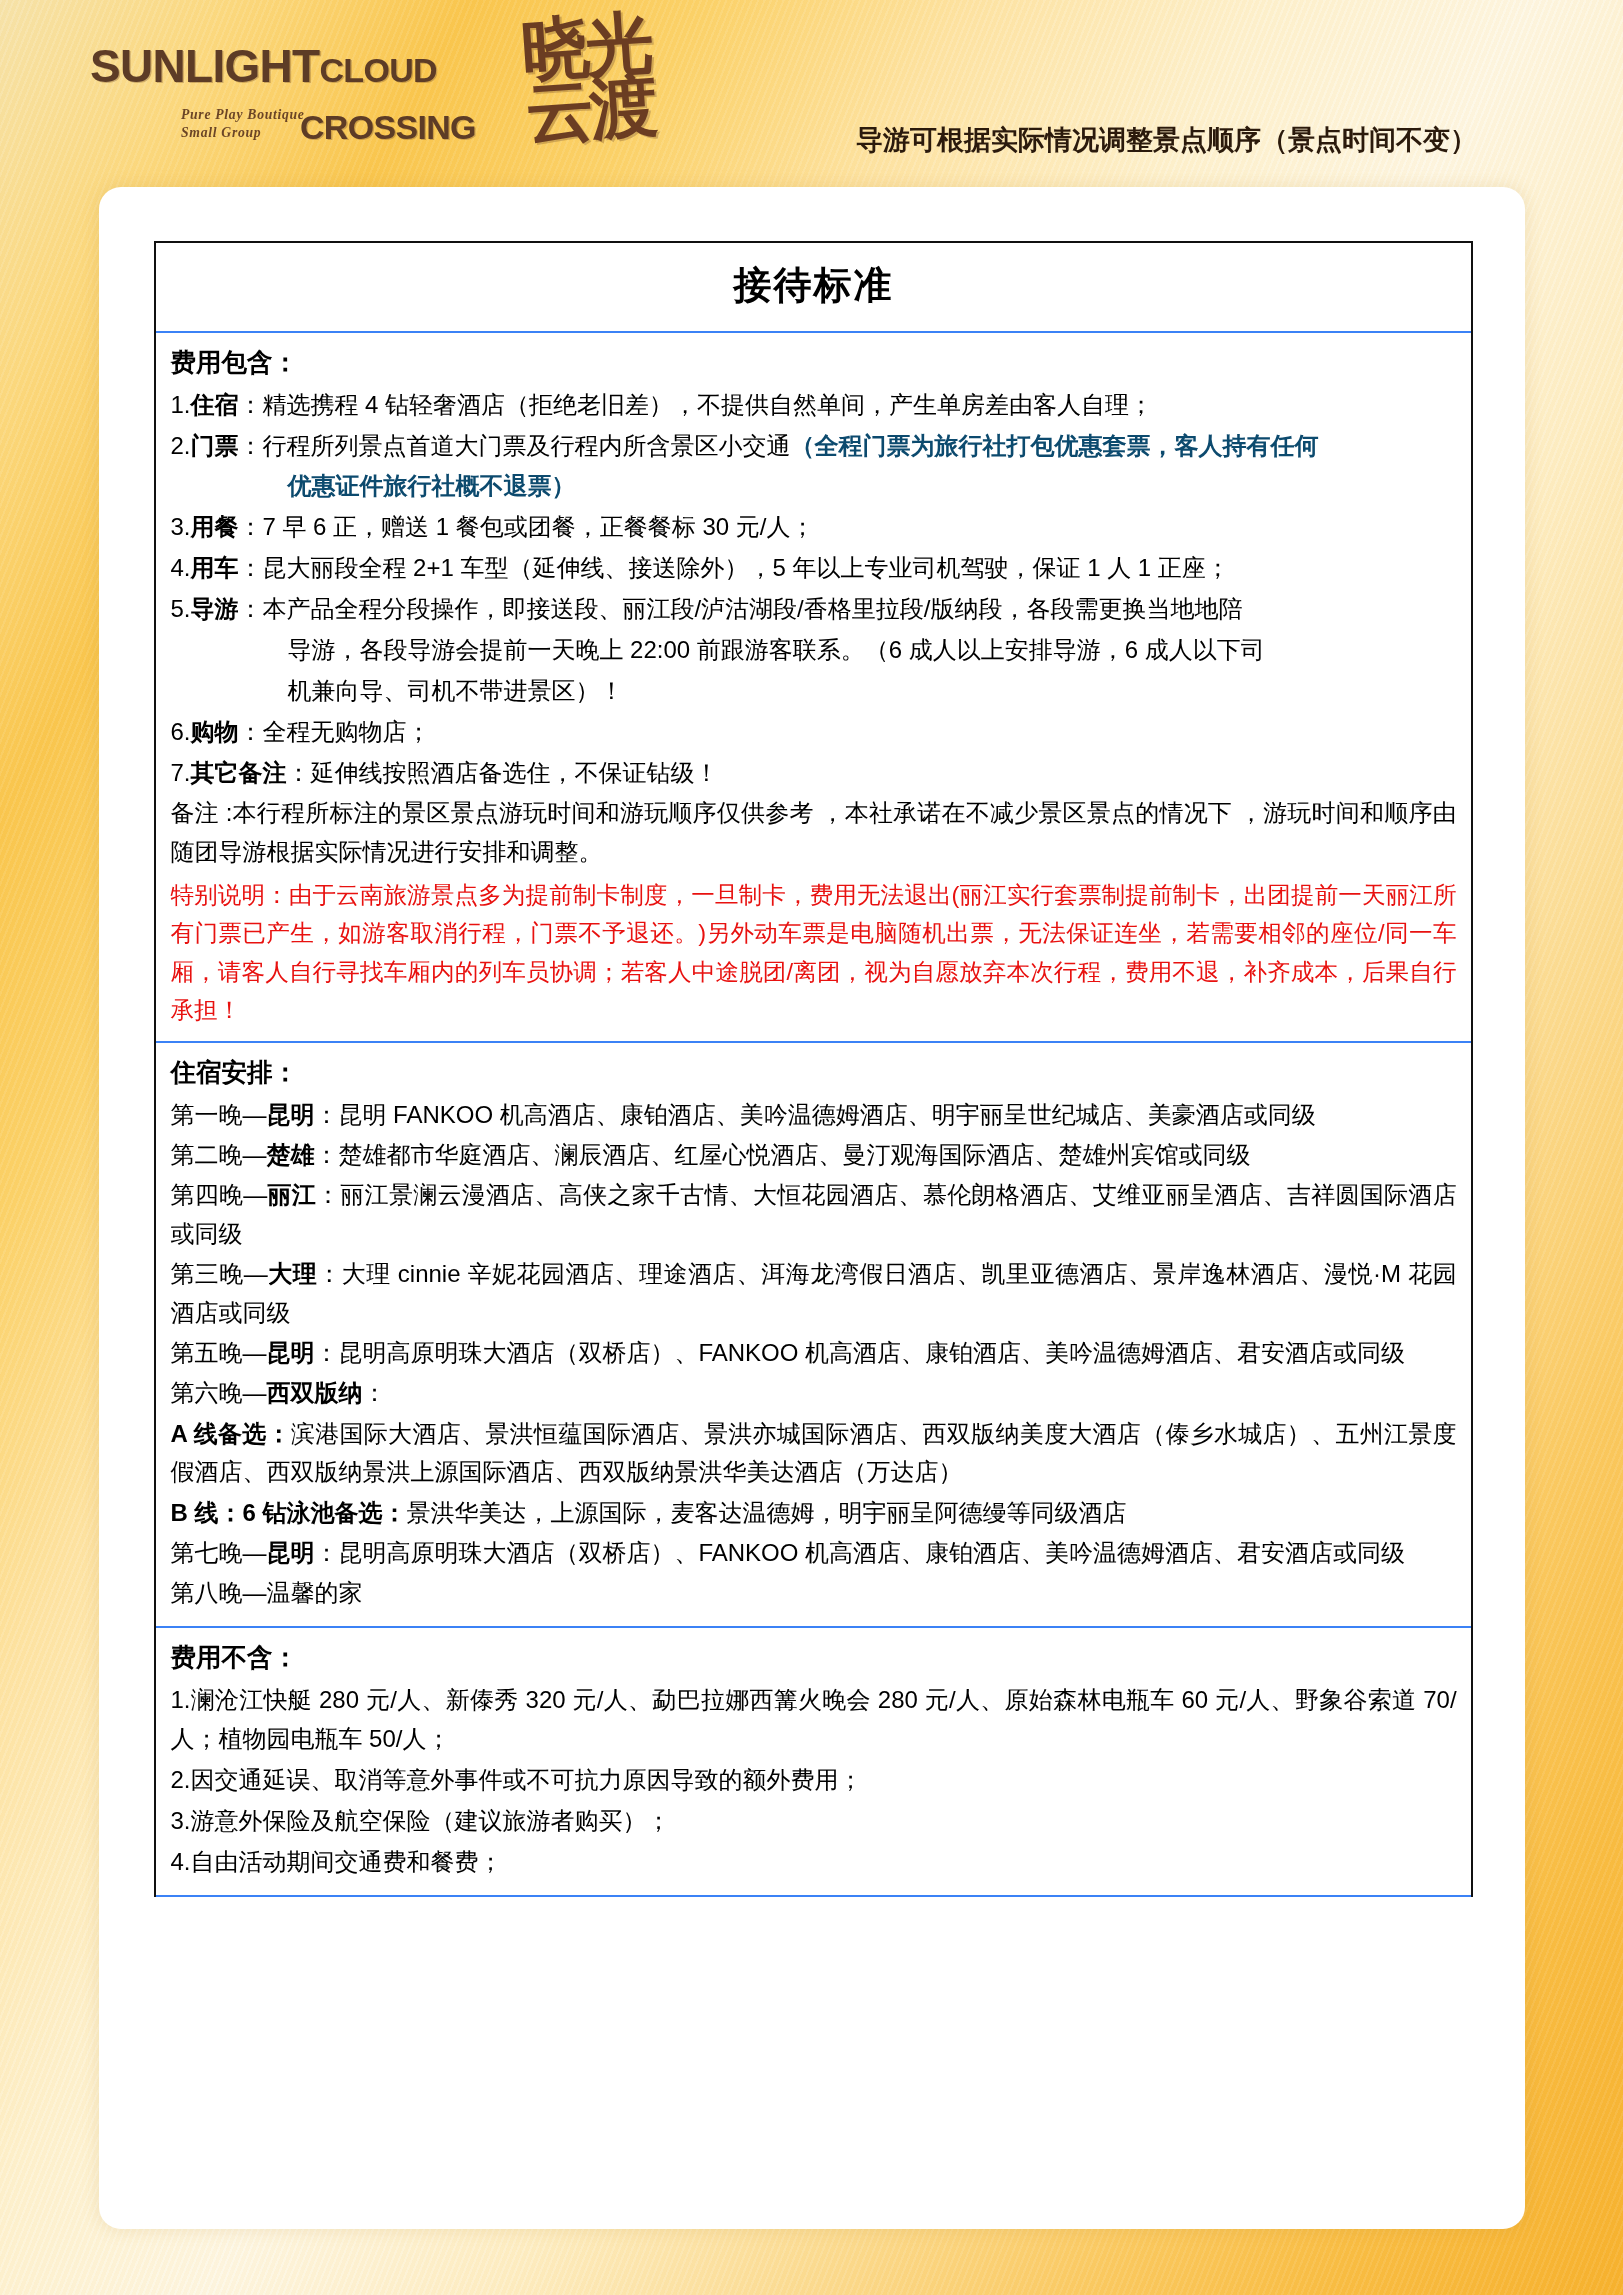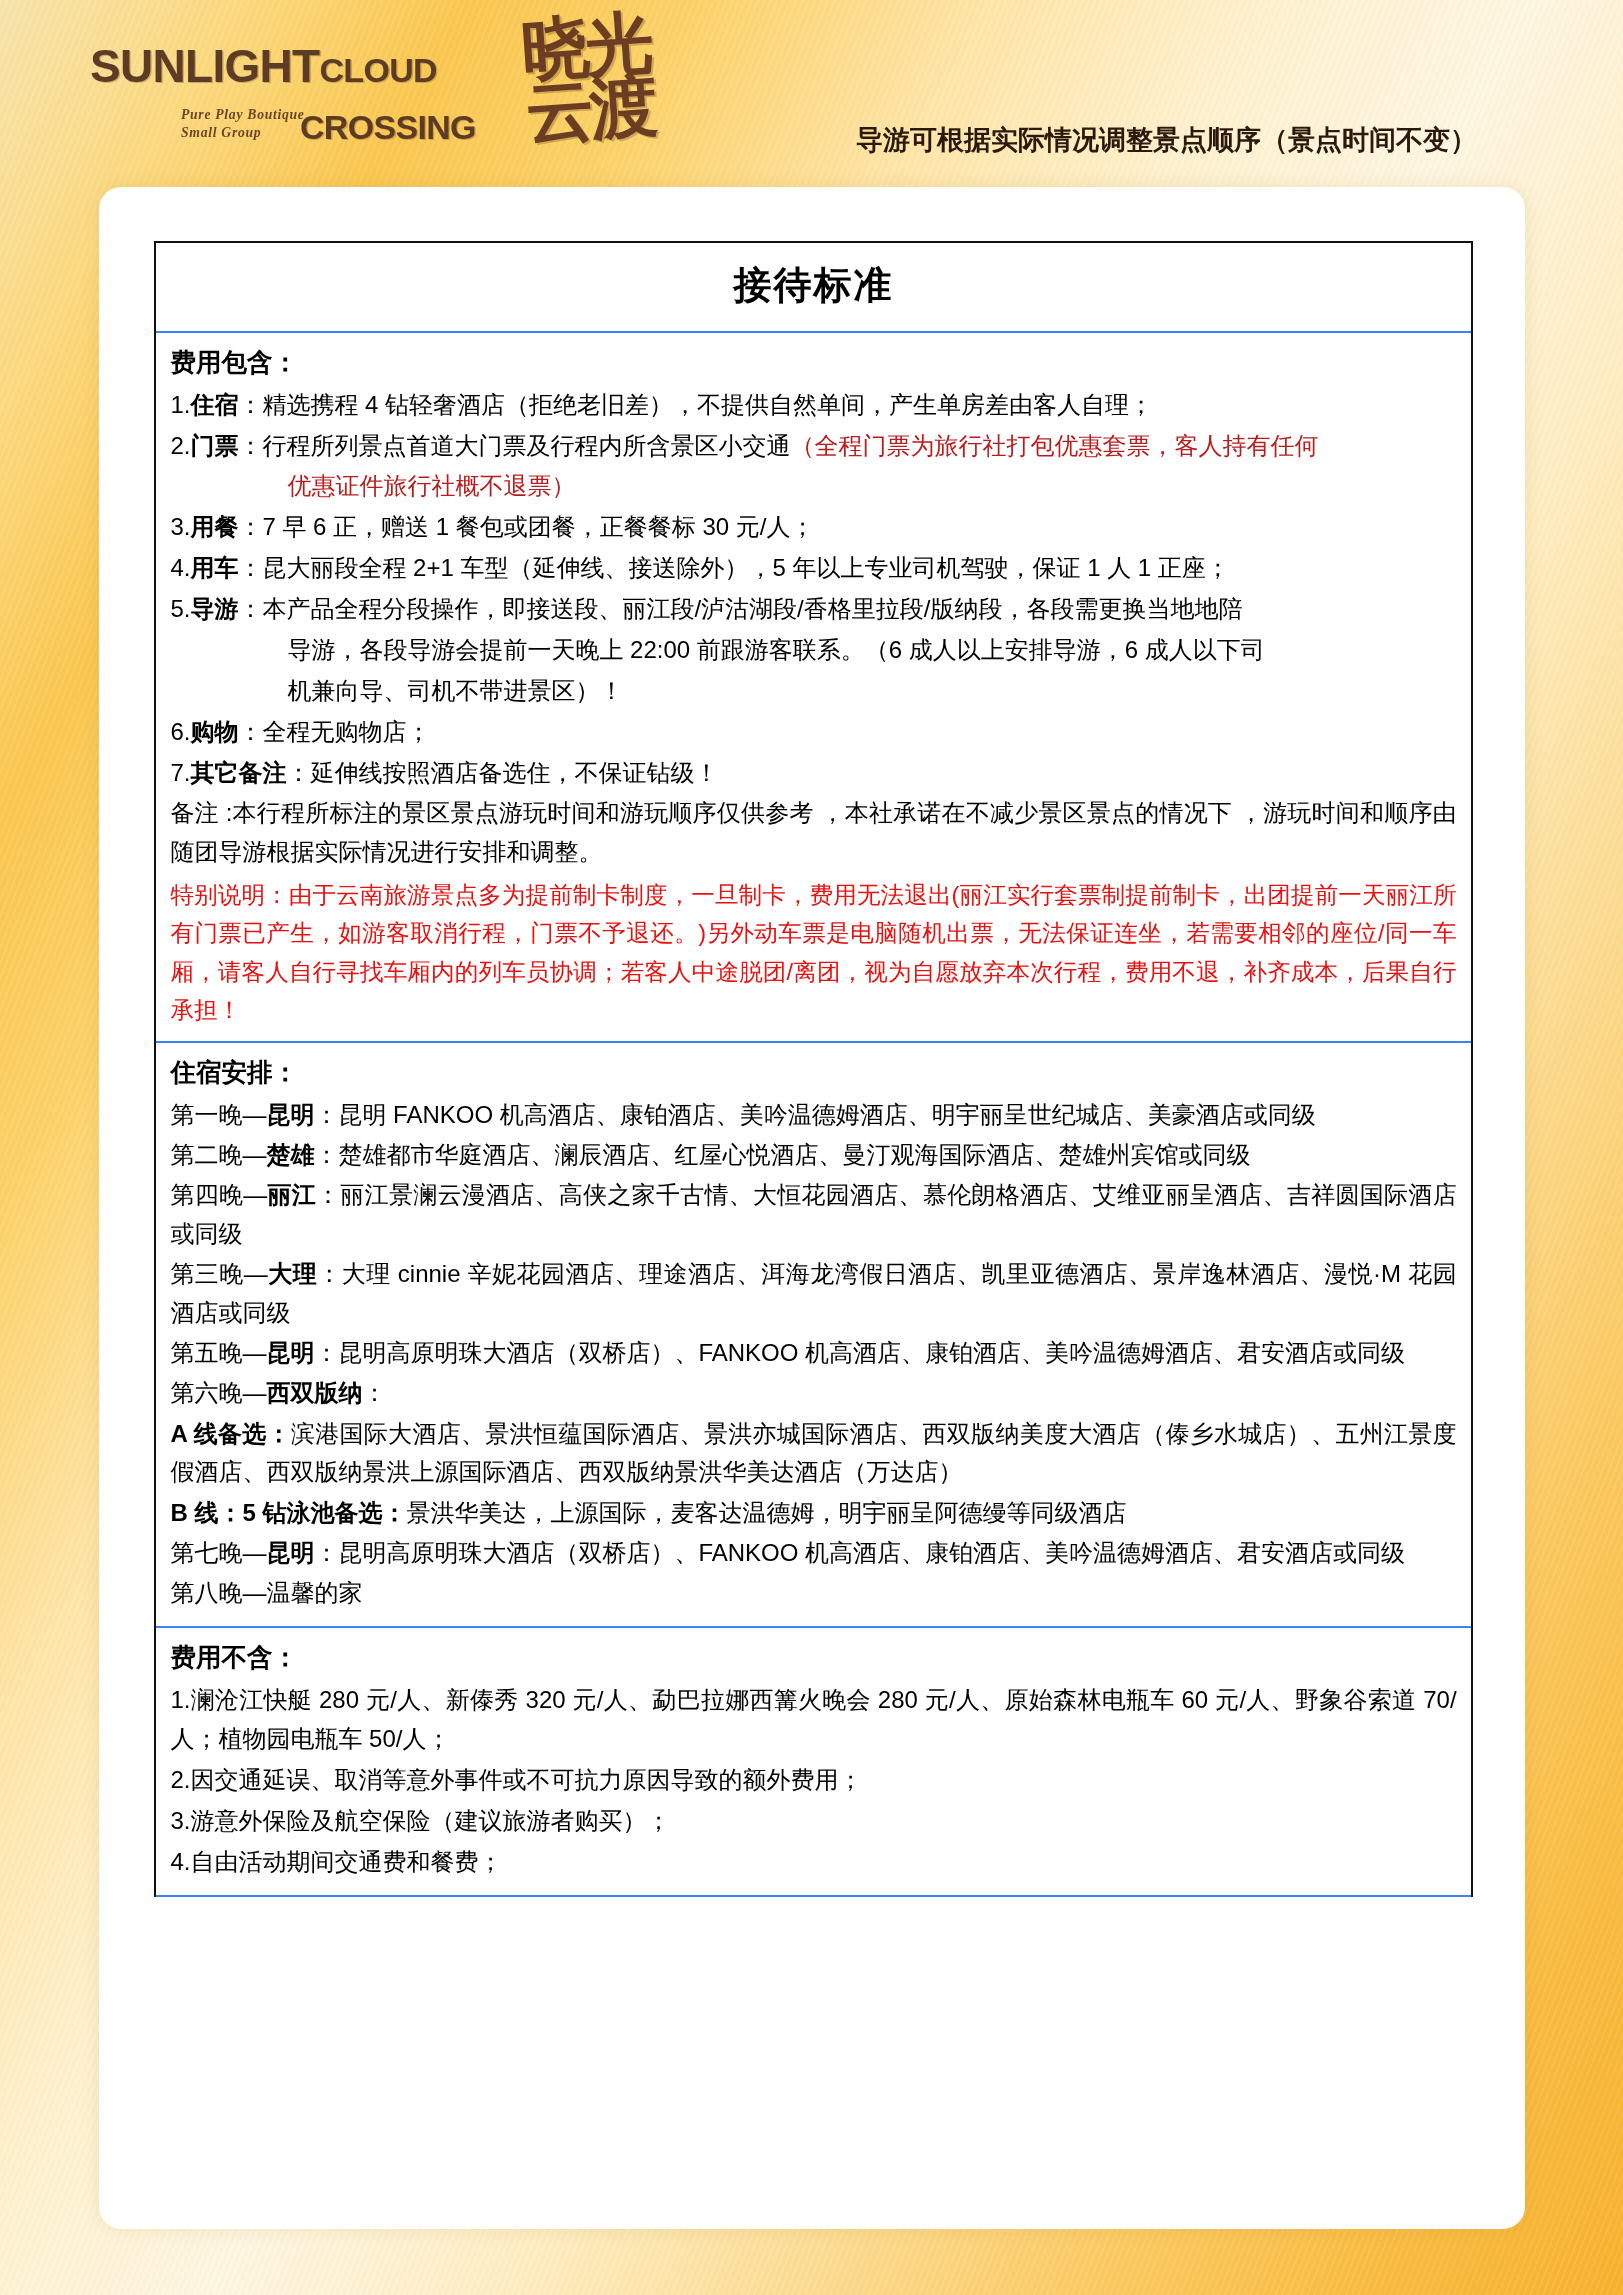--- a/index.html
+++ b/index.html
@@ -171,21 +171,21 @@
     color: #000;
     margin: 0 0 2px 0;
     text-align: justify;
   }
   .p.head {
     font-weight: bold;
     font-size: 25.5px;
     margin-bottom: 2.6px;
   }
   .b { font-weight: bold; }
-  .red-b { color: #b91c1c; font-weight: normal; }
+  .red-b { color: #0c4a6e; font-weight: bold; }
   .indent2 {
     padding-left: 117px;
     text-indent: 0;
   }
   .redblock {
     font-family: "Liberation Sans", sans-serif;
     font-size: 23.6px;
     line-height: 1.62;
     color: #e8110f;
     margin: 3.9px 0 0 0;
@@ -263,21 +263,21 @@
     <p class="hotel-line"><span>第四晚—</span><span class="nb">丽江</span><span>：</span><span>丽江景澜云漫酒店、高侠之家千古情、大恒花园酒店、慕伦朗格酒店、艾维亚丽呈酒店、吉祥圆国际酒店或同级</span></p>
 
     <p class="hotel-line"><span>第三晚—</span><span class="nb">大理</span><span>：</span><span>大理 cinnie 辛妮花园酒店、理途酒店、洱海龙湾假日酒店、凯里亚德酒店、景岸逸林酒店、漫悦·M 花园酒店或同级</span></p>
 
     <p class="hotel-line"><span>第五晚—</span><span class="nb">昆明</span><span>：</span><span>昆明高原明珠大酒店（双桥店）、FANKOO 机高酒店、康铂酒店、美吟温德姆酒店、君安酒店或同级</span></p>
 
     <p class="hotel-line"><span>第六晚—</span><span class="nb">西双版纳</span><span>：</span></p>
 
     <p class="hotel-line"><span class="nb">A 线备选：</span><span>滨港国际大酒店、景洪恒蕴国际酒店、景洪亦城国际酒店、西双版纳美度大酒店（傣乡水城店）、五州江景度假酒店、西双版纳景洪上源国际酒店、西双版纳景洪华美达酒店（万达店）</span></p>
 
-    <p class="hotel-line"><span class="nb">B 线：5 钻泳池备选：</span><span>景洪华美达，上源国际，麦客达温德姆，明宇丽呈阿德缦等同级酒店</span></p>
+    <p class="hotel-line"><span class="nb">B 线：6 钻泳池备选：</span><span>景洪华美达，上源国际，麦客达温德姆，明宇丽呈阿德缦等同级酒店</span></p>
 
     <p class="hotel-line"><span>第七晚—</span><span class="nb">昆明</span><span>：</span><span>昆明高原明珠大酒店（双桥店）、FANKOO 机高酒店、康铂酒店、美吟温德姆酒店、君安酒店或同级</span></p>
 
     <p class="hotel-line">第八晚—温馨的家</p>
   </div>
 
   <div class="sec">
     <p class="p head">费用不含：</p>
     <p class="p">1.澜沧江快艇 280 元/人、新傣秀 320 元/人、勐巴拉娜西篝火晚会 280 元/人、原始森林电瓶车 60 元/人、野象谷索道 70/人；植物园电瓶车 50/人；</p>
     <p class="p">2.因交通延误、取消等意外事件或不可抗力原因导致的额外费用；</p>

